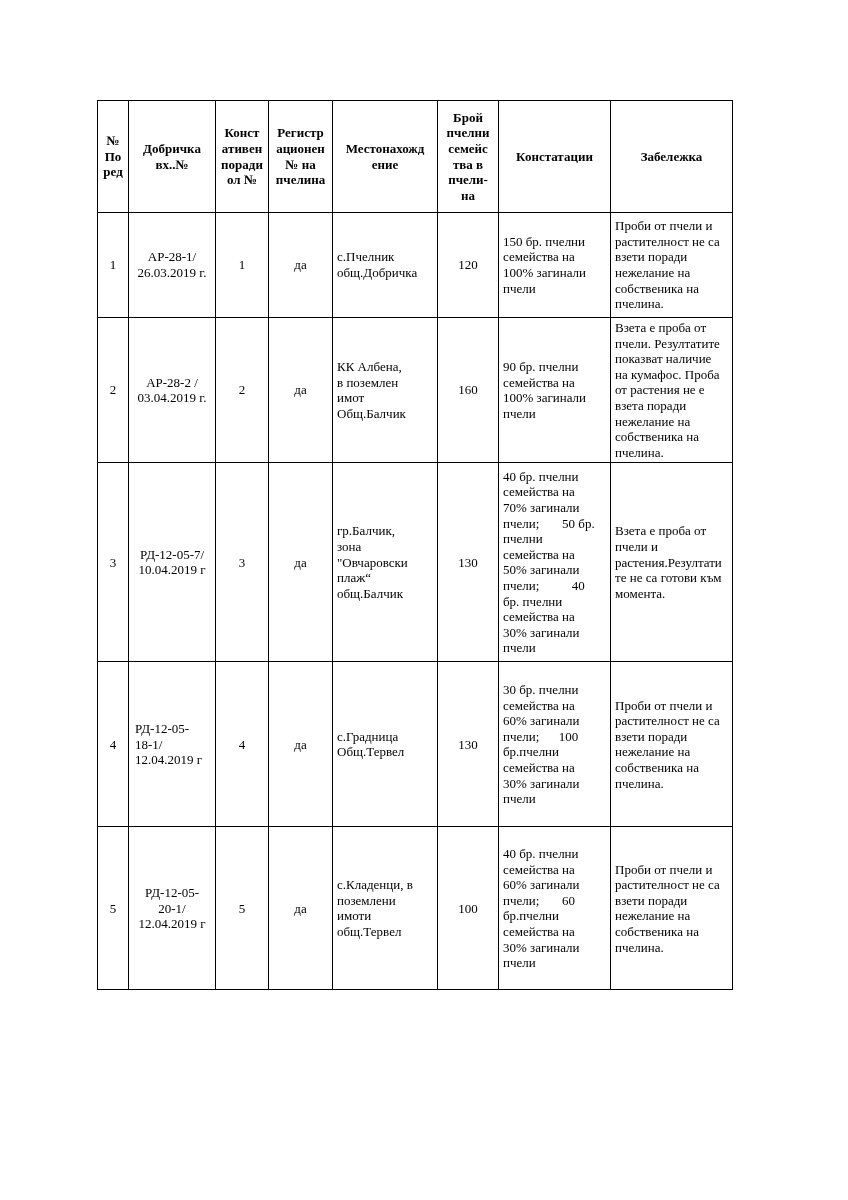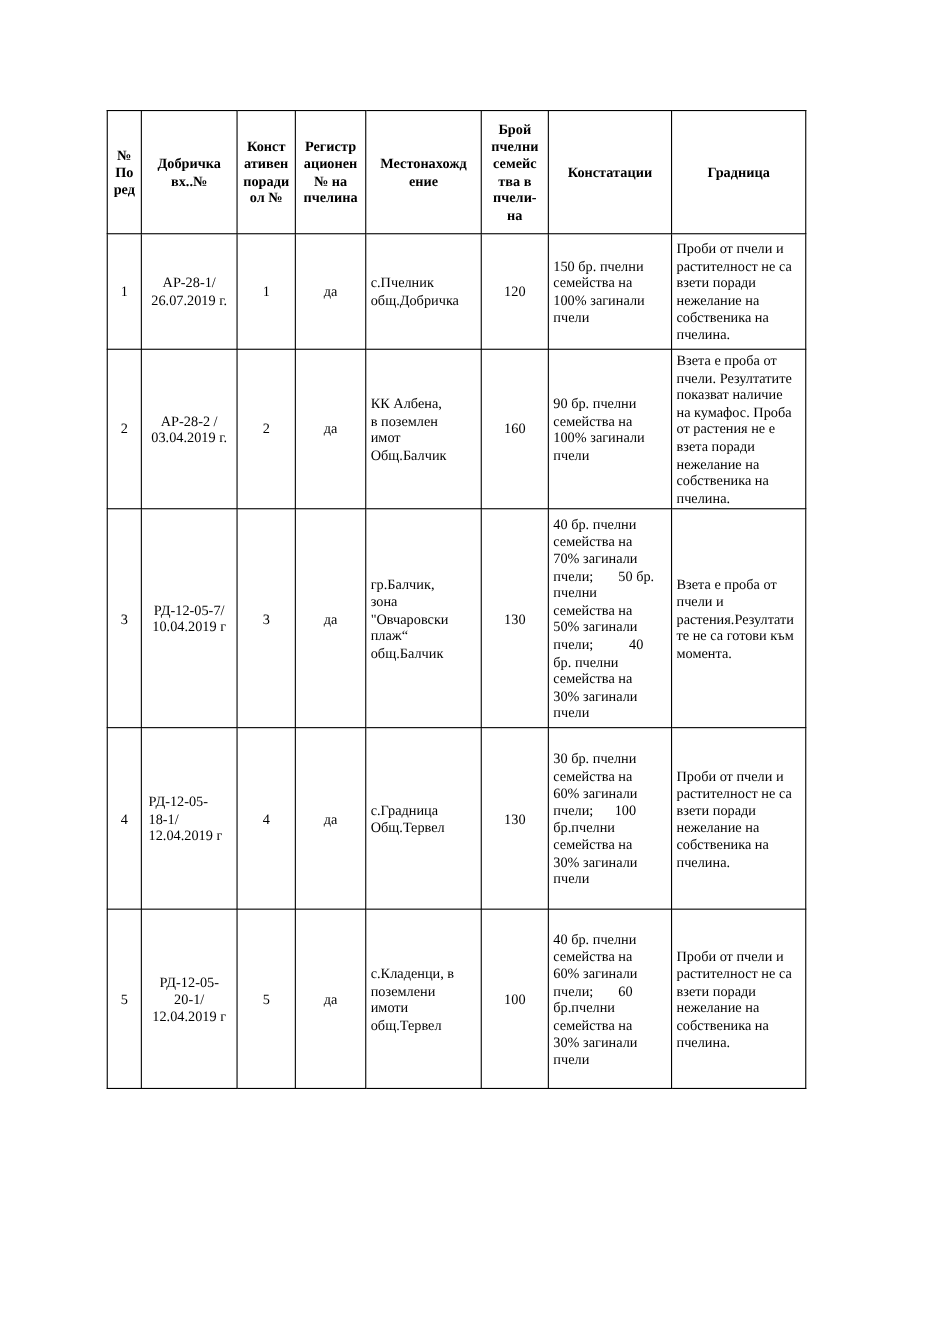--- a/index.html
+++ b/index.html
@@ -82,28 +82,28 @@
 пчелина</th>
           <th>Местонахожд
 ение</th>
           <th>Брой
 пчелни
 семейс
 тва в
 пчели-
 на</th>
           <th>Констатации</th>
-          <th>Градница</th>
+          <th>Забележка</th>
         </tr>
     </thead>
     <tbody>
         <tr>
           <td>1</td>
           <td>АР-28-1/
-26.07.2019 г.</td>
+26.03.2019 г.</td>
           <td>1</td>
           <td>да</td>
           <td>с.Пчелник
 общ.Добричка</td>
           <td>120</td>
           <td>150 бр. пчелни
 семейства на
 100% загинали
 пчели</td>
           <td>Проби от пчели и

